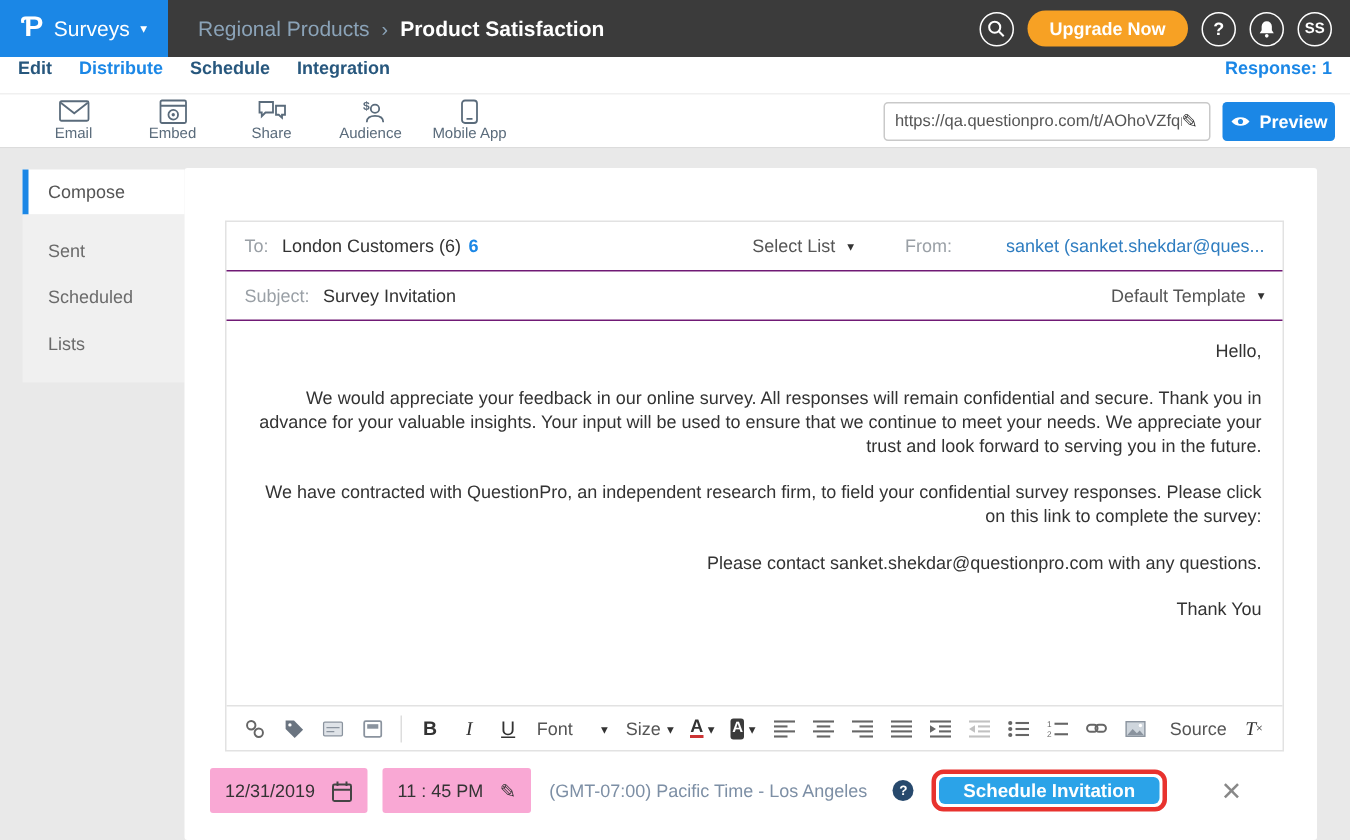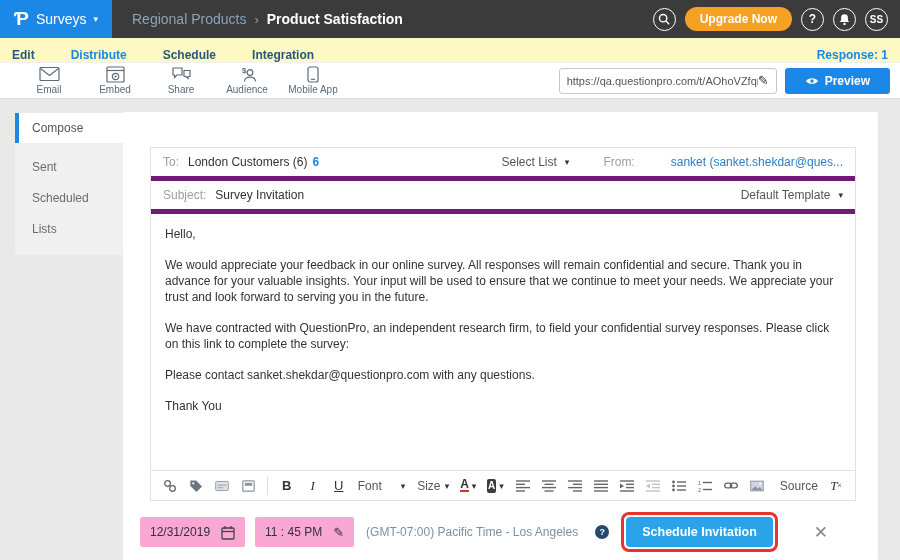--- a/index.html
+++ b/index.html
@@ -18,54 +18,54 @@
   .logo-label { font-size:14px; }
   .caret { font-size:9px; }
   .breadcrumb { margin-left:20px; display:flex; align-items:center; gap:8px; font-size:14px; }
   .crumb-parent { color:#8ba3b8; }
   .crumb-sep { color:#8ba3b8; font-size:13px; }
   .crumb-current { color:#ffffff; font-weight:600; }
   .header-right { margin-left:auto; display:flex; align-items:center; gap:9px; margin-right:12px; }
   .hicon { width:23px; height:23px; border:1.5px solid #fff; border-radius:50%; color:#fff; display:flex; align-items:center; justify-content:center; font-size:12px; font-weight:700; cursor:pointer; }
   .upgrade-btn { background:#f7a124; color:#fff; border:none; font-family:inherit; font-size:12px; font-weight:700; height:24px; padding:0 15px; border-radius:12px; cursor:pointer; }
   
-  .tabbar { position:absolute; top:38px; left:0; right:0; height:24px; background:#fef9c3; display:flex; align-items:flex-end; padding:0 12px; gap:36px; }
+  .tabbar { position:absolute; top:38px; left:0; right:0; height:24px; background:#ffffff; display:flex; align-items:flex-start; padding:0 12px; gap:18px; }
   .tab { font-size:12px; font-weight:700; color:#27577d; cursor:pointer; }
   .tab.active { color:#1b87e6; }
   .response-label { margin-left:auto; color:#1b87e6; font-weight:700; font-size:12px; }
   
   .toolbar { position:absolute; top:62px; left:0; right:0; height:37px; background:#fff; border-top:1px solid #f0f0f0; border-bottom:1px solid #dcdcdc; display:flex; align-items:center; }
   .channels { display:flex; padding-left:16px; }
   .channel { width:66px; display:flex; flex-direction:column; align-items:center; gap:1px; cursor:pointer; }
   .channel .lbl { font-size:10px; color:#5a6b7b; }
   .linkbar { margin-left:auto; display:flex; align-items:center; gap:8px; margin-right:10px; }
   .url-box { width:218px; height:26px; border:1px solid #c9c9c9; border-radius:3px; background:#fff; display:flex; align-items:center; padding:0 7px; font-size:11px; color:#555; cursor:text; }
   .url-text { flex:1; white-space:nowrap; overflow:hidden; }
   .pencil { color:#333; font-size:13px; cursor:pointer; }
-  .preview-btn { background:#1b87e6; color:#fff; border:none; font-family:inherit; height:26px; border-radius:3px; padding:0 20px; font-size:12px; font-weight:700; display:flex; align-items:center; gap:6px; cursor:pointer; }
+  .preview-btn { background:#1b87e6; color:#fff; border:none; font-family:inherit; height:26px; border-radius:3px; padding:0 5px; font-size:12px; font-weight:700; display:flex; align-items:center; gap:6px; cursor:pointer; }
   
   .sidebar { position:absolute; left:15px; top:113px; width:108px; }
   .side-item { height:30px; display:flex; align-items:center; padding-left:17px; font-size:12px; color:#6b6b6b; cursor:pointer; }
   .side-item.active { background:#fff; border-left:4px solid #1b87e6; padding-left:13px; color:#555; }
   .side-rest { background:#f0f0f0; padding:9px 0 10px 0; }
   .side-rest .side-item { margin-bottom:1px; }
   
   .main { position:absolute; left:123px; top:112px; width:755px; height:448px; background:#fff; border-radius:2px; }
   .compose-box { position:absolute; left:27px; top:35px; width:706px; border:1px solid #e2e2e2; background:#fff; }
-  .frow { height:33px; display:flex; align-items:center; padding:0 12px; font-size:12px; border-bottom:5px solid #701a75; }
+  .frow { height:33px; display:flex; align-items:center; padding:0 12px; font-size:12px; border-bottom:1px solid #701a75; }
   .flabel { color:#9aa0a6; margin-right:9px; }
   .fvalue { color:#333; }
   .to-count { color:#1b87e6; font-weight:700; margin-left:5px; }
   .row-right { margin-left:auto; display:flex; align-items:center; }
   .dropdown { display:flex; align-items:center; gap:8px; color:#555; cursor:pointer;text-align:center; }
   .dd-caret { font-size:9px; color:#333; }
   .from-group { display:flex; align-items:center; margin-left:34px;gap:27px; }
   .from-value { color:#2f7dc0; max-width:178px; white-space:nowrap; overflow:hidden; cursor:pointer; }
   .body-area { padding:12px 14px 10px 14px; min-height:256px; font-size:12px; color:#333; line-height:16px; cursor:text; }
-  .body-area p { margin:0 0 15px 0; }
+  .body-area p { margin:0 0 15px 0;text-align:right; }
   
   .editor-bar { height:30px; border-top:1px solid #e2e2e2; display:flex; align-items:center; padding:0 12px; gap:12px; color:#555; }
   .ebtn { display:flex; align-items:center; justify-content:center; min-width:14px; height:20px; cursor:pointer; color:#555; font-size:13px; }
   .ebtn.disabled { opacity:.4; cursor:default; }
   .esep { width:1px; height:18px; background:#ddd; }
   .bold-b { font-weight:700; font-size:13px; color:#333; }
   .italic-i { font-style:italic; font-family:"Liberation Serif",serif; font-size:13px; color:#333; }
   .under-u { text-decoration:underline; font-size:13px; color:#333; }
   .elabel { font-size:12px; color:#555; }
   .font-dd { width:62px; justify-content:space-between; }
@@ -73,21 +73,21 @@
   .color-a { font-weight:700; font-size:12px; color:#333; border-bottom:2px solid #c33; line-height:11px; }
   .bg-a { background:#3b3b3b; color:#fff; font-weight:700; font-size:10px; width:14px; height:14px; display:flex; align-items:center; justify-content:center; border-radius:2px; }
   .tx { font-family:"Liberation Serif",serif; font-style:italic; font-size:13px; color:#333; }
   .tx sub { font-size:8px; font-style:normal; }
   
   .schedule-row { position:absolute; left:140px; top:512px; display:flex; align-items:center; font-size:12px; }
   .pick-box { background:#f9a8d4; height:30px; display:flex; align-items:center; gap:11px; padding:0 10px; color:#333; cursor:pointer; border-radius:2px; }
   .timezone { margin-left:12px; color:#7d8fa5; display:flex; align-items:center; gap:17px; }
   .tz-help { width:14px; height:14px; border-radius:50%; background:#27496d; color:#fff; font-size:9px; font-weight:700; display:flex; align-items:center; justify-content:center; cursor:pointer; }
   .ring { border:3px solid #e8322e; border-radius:8px; padding:2px; margin-left:12px; }
-  .schedule-btn { background:#2ba3e8; color:#fff; border:none; font-family:inherit; height:30px; padding:0 16px; border-radius:4px; font-size:12.5px; font-weight:700; cursor:pointer; }
+  .schedule-btn { background:#2ba3e8; color:#fff; border:none; font-family:inherit; height:18px; padding:0 16px; border-radius:4px; font-size:12.5px; font-weight:700; cursor:pointer; }
   .close-x { margin-left:36px; color:#888; font-size:17px; cursor:pointer; }
   svg { display:block; }
 </style>
 </head>
 <body>
 
 <div class="header">
   <div class="logo-block">
     <span class="logo-glyph">Ƥ</span>
     <span class="logo-label">Surveys</span>

